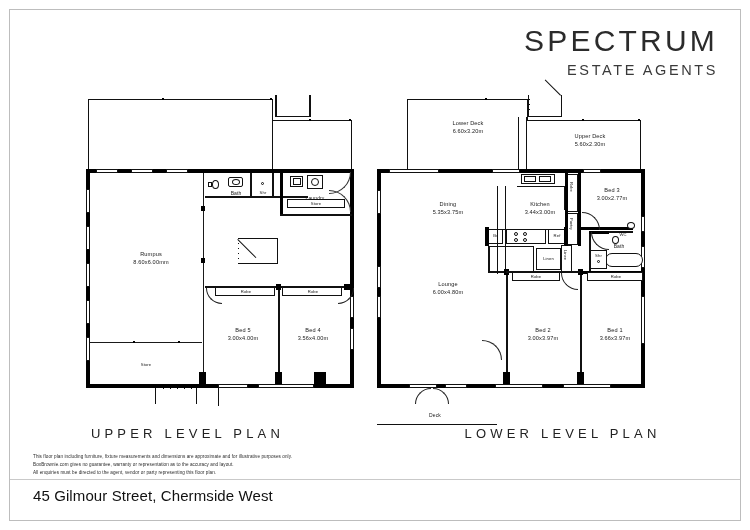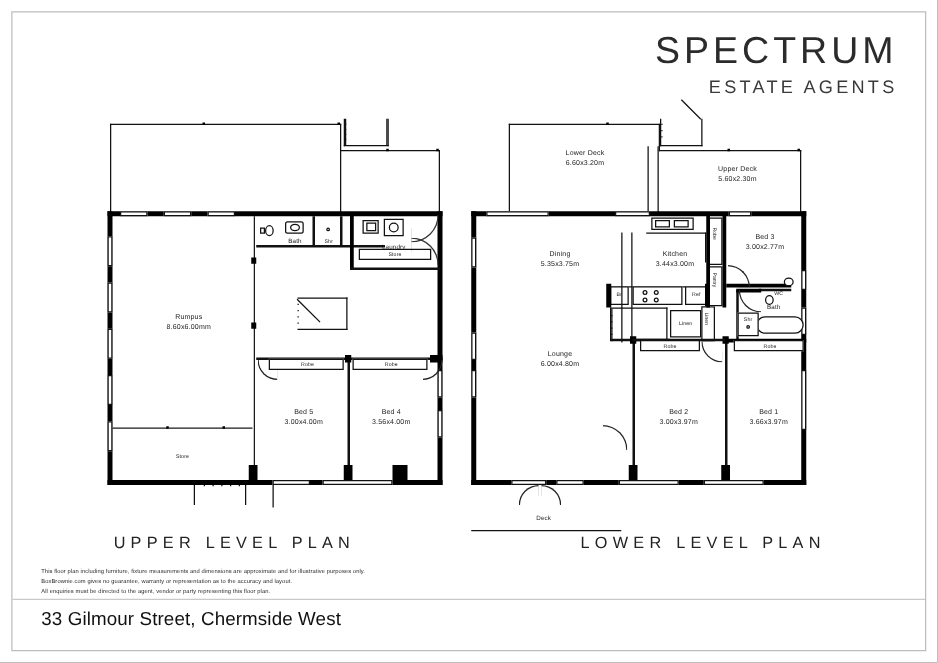--- a/index.html
+++ b/index.html
@@ -338,14 +338,14 @@
 
     <div class="plan-title" style="left:0;top:426px;">LOWER LEVEL PLAN</div>
   </div>
 
   <div class="disc">
     <div>This floor plan including furniture, fixture measurements and dimensions are approximate and for illustrative purposes only.</div>
     <div>BoxBrownie.com gives no guarantee, warranty or representation as to the accuracy and layout.</div>
     <div>All enquiries must be directed to the agent, vendor or party representing this floor plan.</div>
   </div>
   <div class="divider"></div>
-  <div class="addr">33 Gilmour Street, Chermside West</div>
+  <div class="addr">45 Gilmour Street, Chermside West</div>
 </div>
 
 </body></html>

